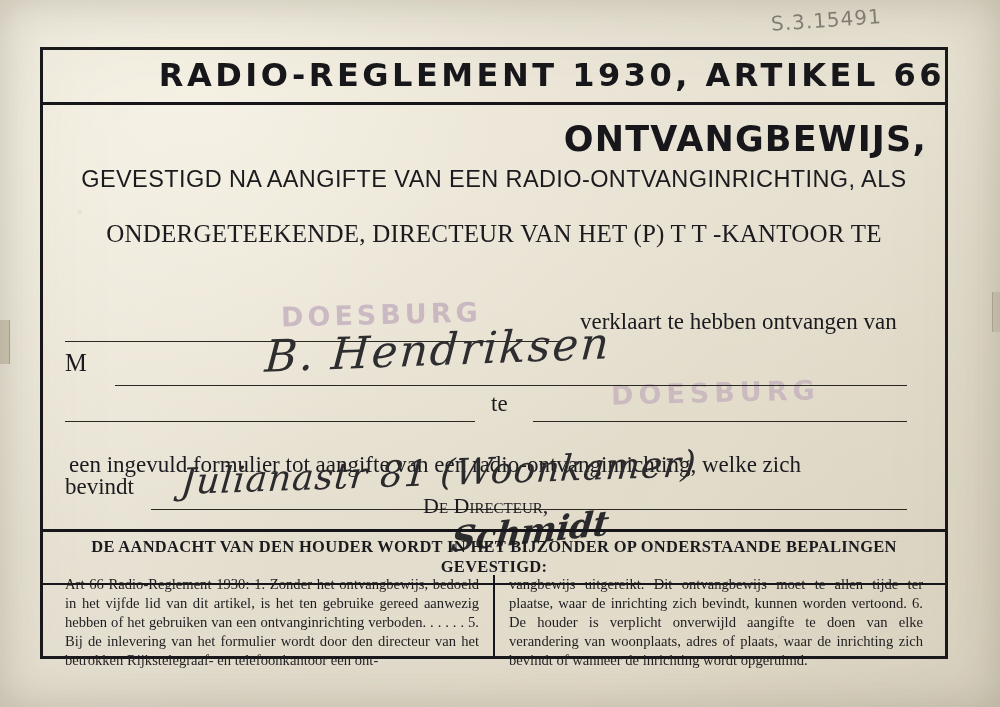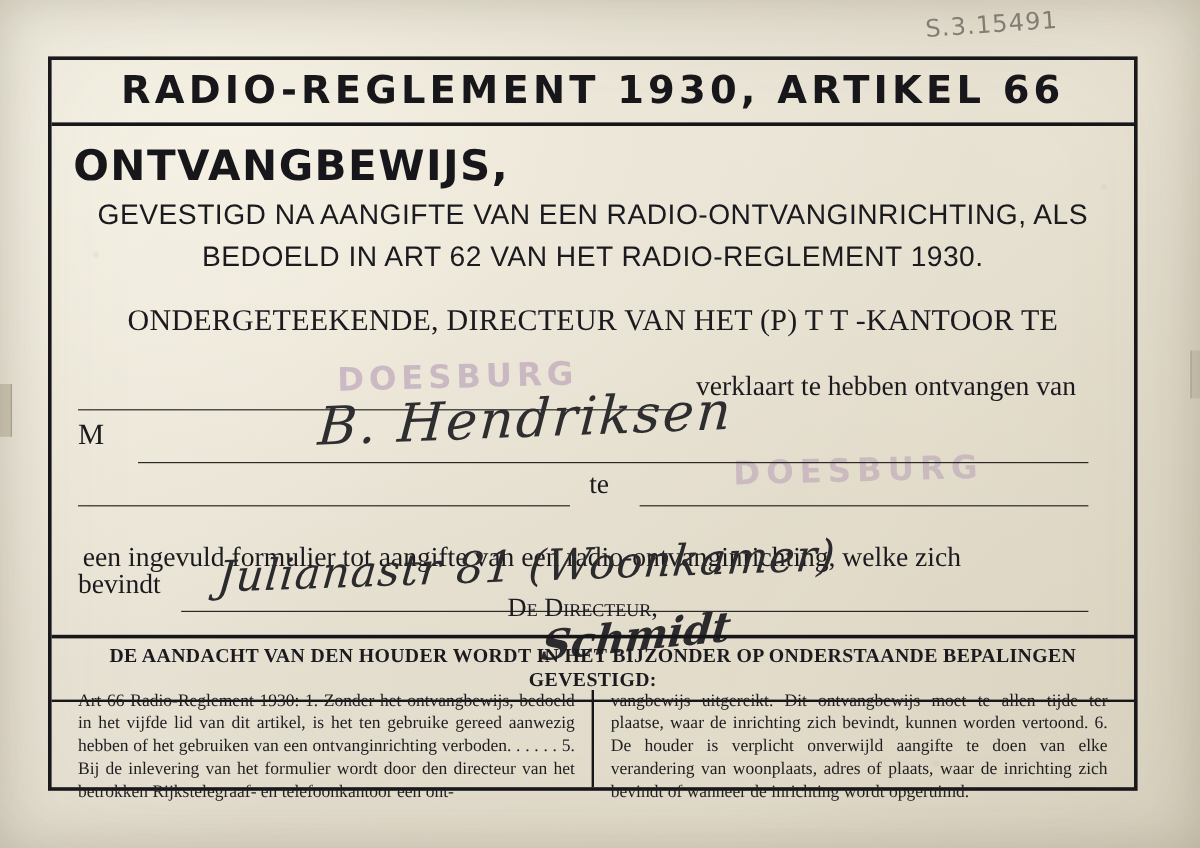--- a/index.html
+++ b/index.html
@@ -79,39 +79,39 @@
     top: 47px;
     width: 908px;
     height: 612px;
     border: 3px solid #16151a;
     box-sizing: border-box;
     background: transparent;
   }
 
   .title-bar {
     border-bottom: 3px solid #16151a;
-    text-align: center;
+    text-align: right;
     padding: 6px 0 8px 0;
   }
   .title-bar .t {
     font-family: "DejaVu Sans", sans-serif;
     font-weight: bold;
     font-size: 32px;
     letter-spacing: 3.5px;
     color: #17161a;
     white-space: nowrap;
   }
 
   .body-area {
     position: relative;
     padding: 0 18px;
   }
 
   .h1 {
-    text-align: left;
+    text-align: right;
     font-family: "DejaVu Sans", sans-serif;
     font-weight: bold;
     font-size: 35px;
     letter-spacing: 1.2px;
     color: #17161a;
     margin-top: 14px;
   }
   .h2 {
     text-align: center;
     font-family: "Liberation Sans", sans-serif;
@@ -246,21 +246,20 @@
   <div class="card">
 
     <div class="title-bar">
       <div class="t">RADIO-REGLEMENT 1930, ARTIKEL 66</div>
     </div>
 
     <div class="body-area">
 
       <div class="h1">ONTVANGBEWIJS,</div>
       <div class="h2">GEVESTIGD NA AANGIFTE VAN EEN RADIO-ONTVANGINRICHTING, ALS</div>
-      <div class="h2">BEDOELD IN ART 62 VAN HET RADIO-REGLEMENT 1930.</div>
       <div class="h3 sc">ONDERGETEEKENDE, DIRECTEUR VAN HET (P) T T -KANTOOR TE</div>
 
       <div class="stamp" style="left: 238px; top: 180px;">DOESBURG</div>
       <div class="stamp s2" style="left: 568px; top: 258px;">DOESBURG</div>
 
       <div class="txt" style="left: 537px; top: 190px;">verklaart te hebben ontvangen van</div>
       <div class="rule" style="left: 22px; top: 222px; width: 495px;"></div>
 
       <div class="txt big" style="left: 22px; top: 230px;">M</div>
       <div class="rule" style="left: 72px; top: 266px; width: 792px;"></div>

